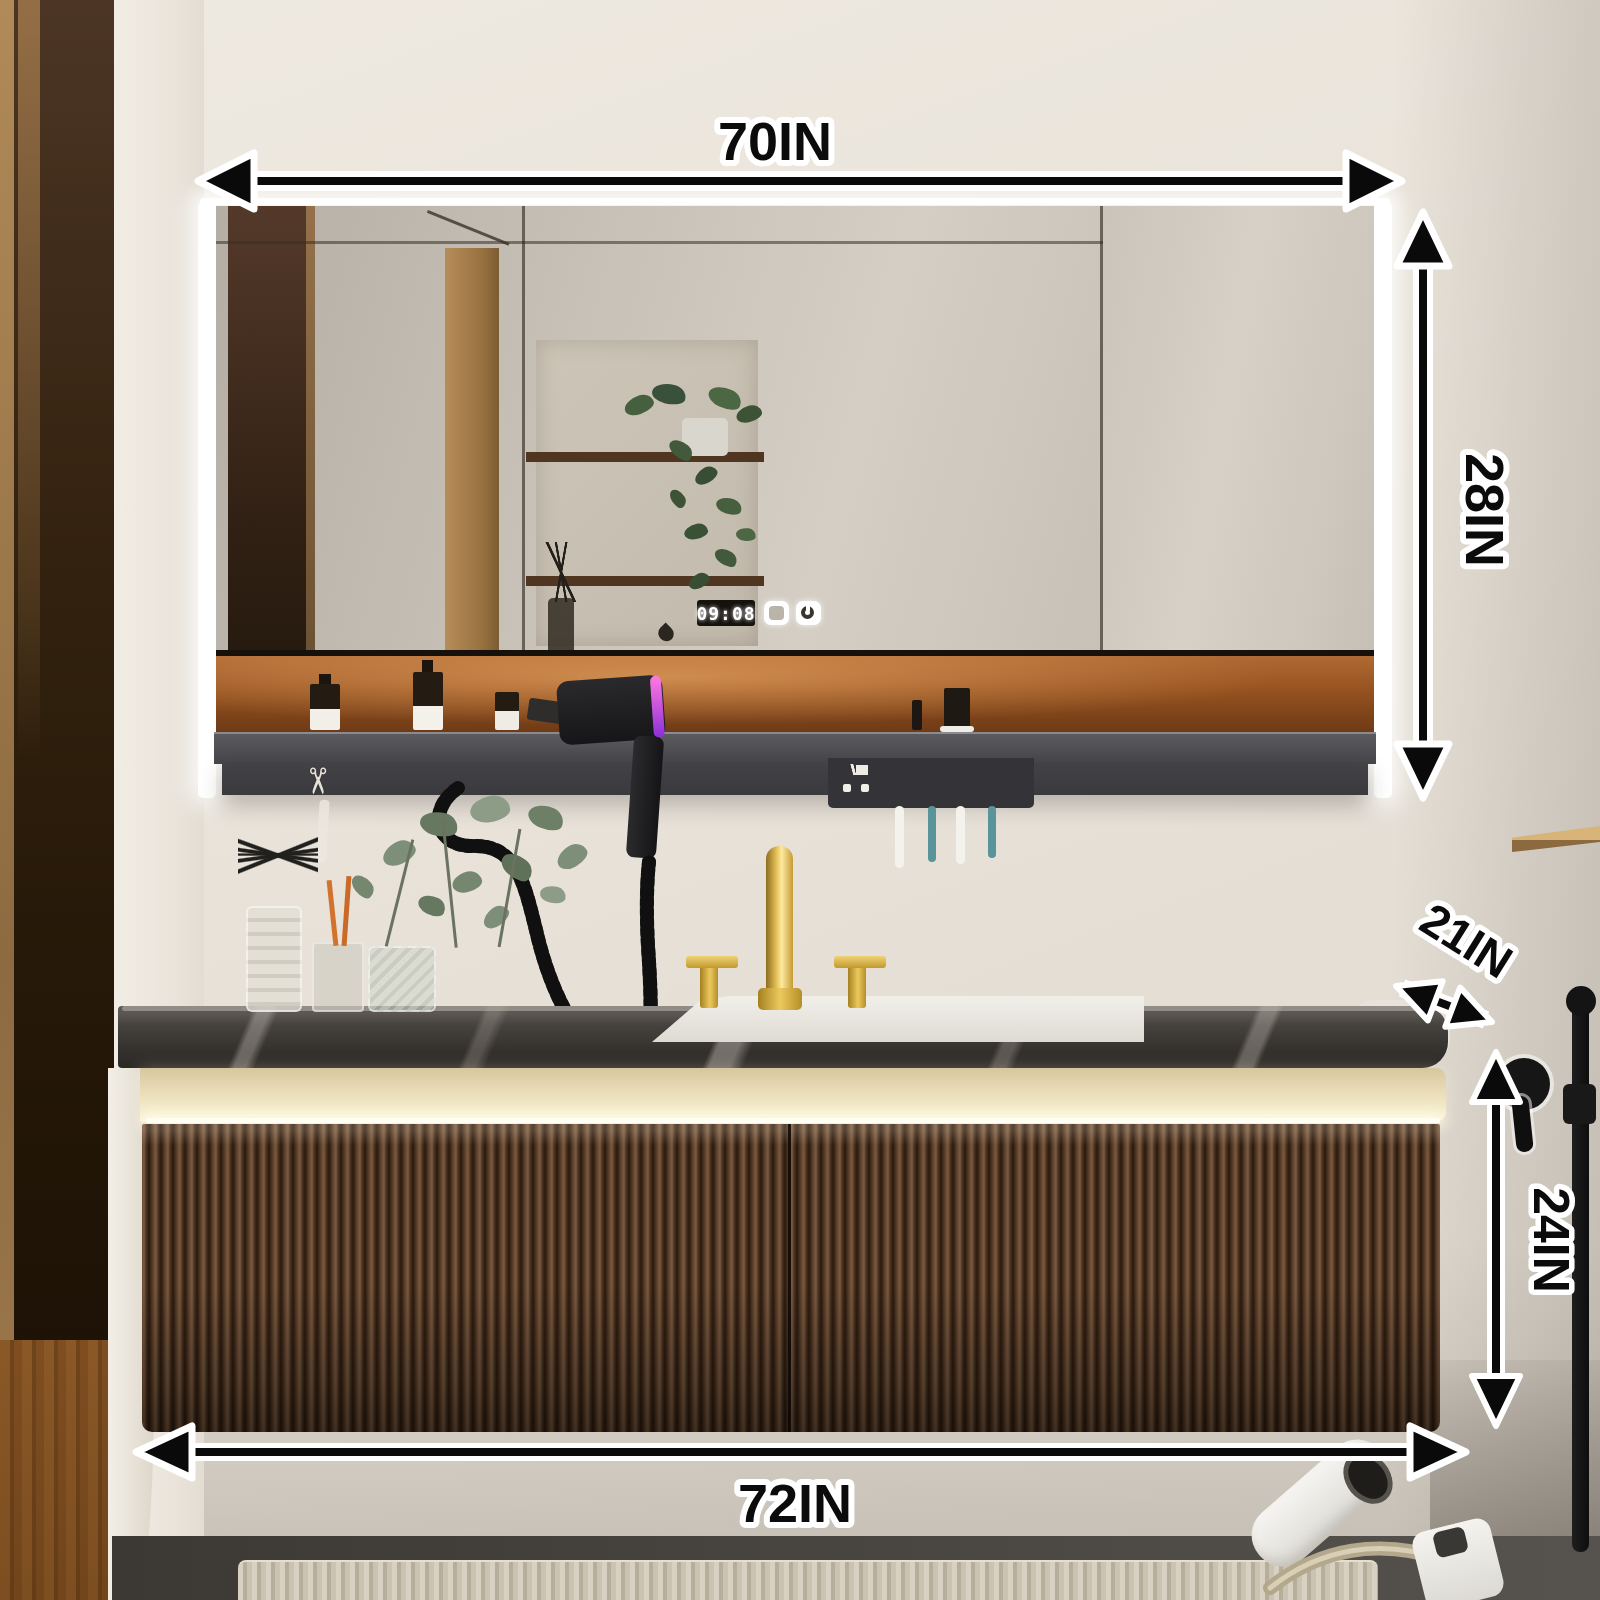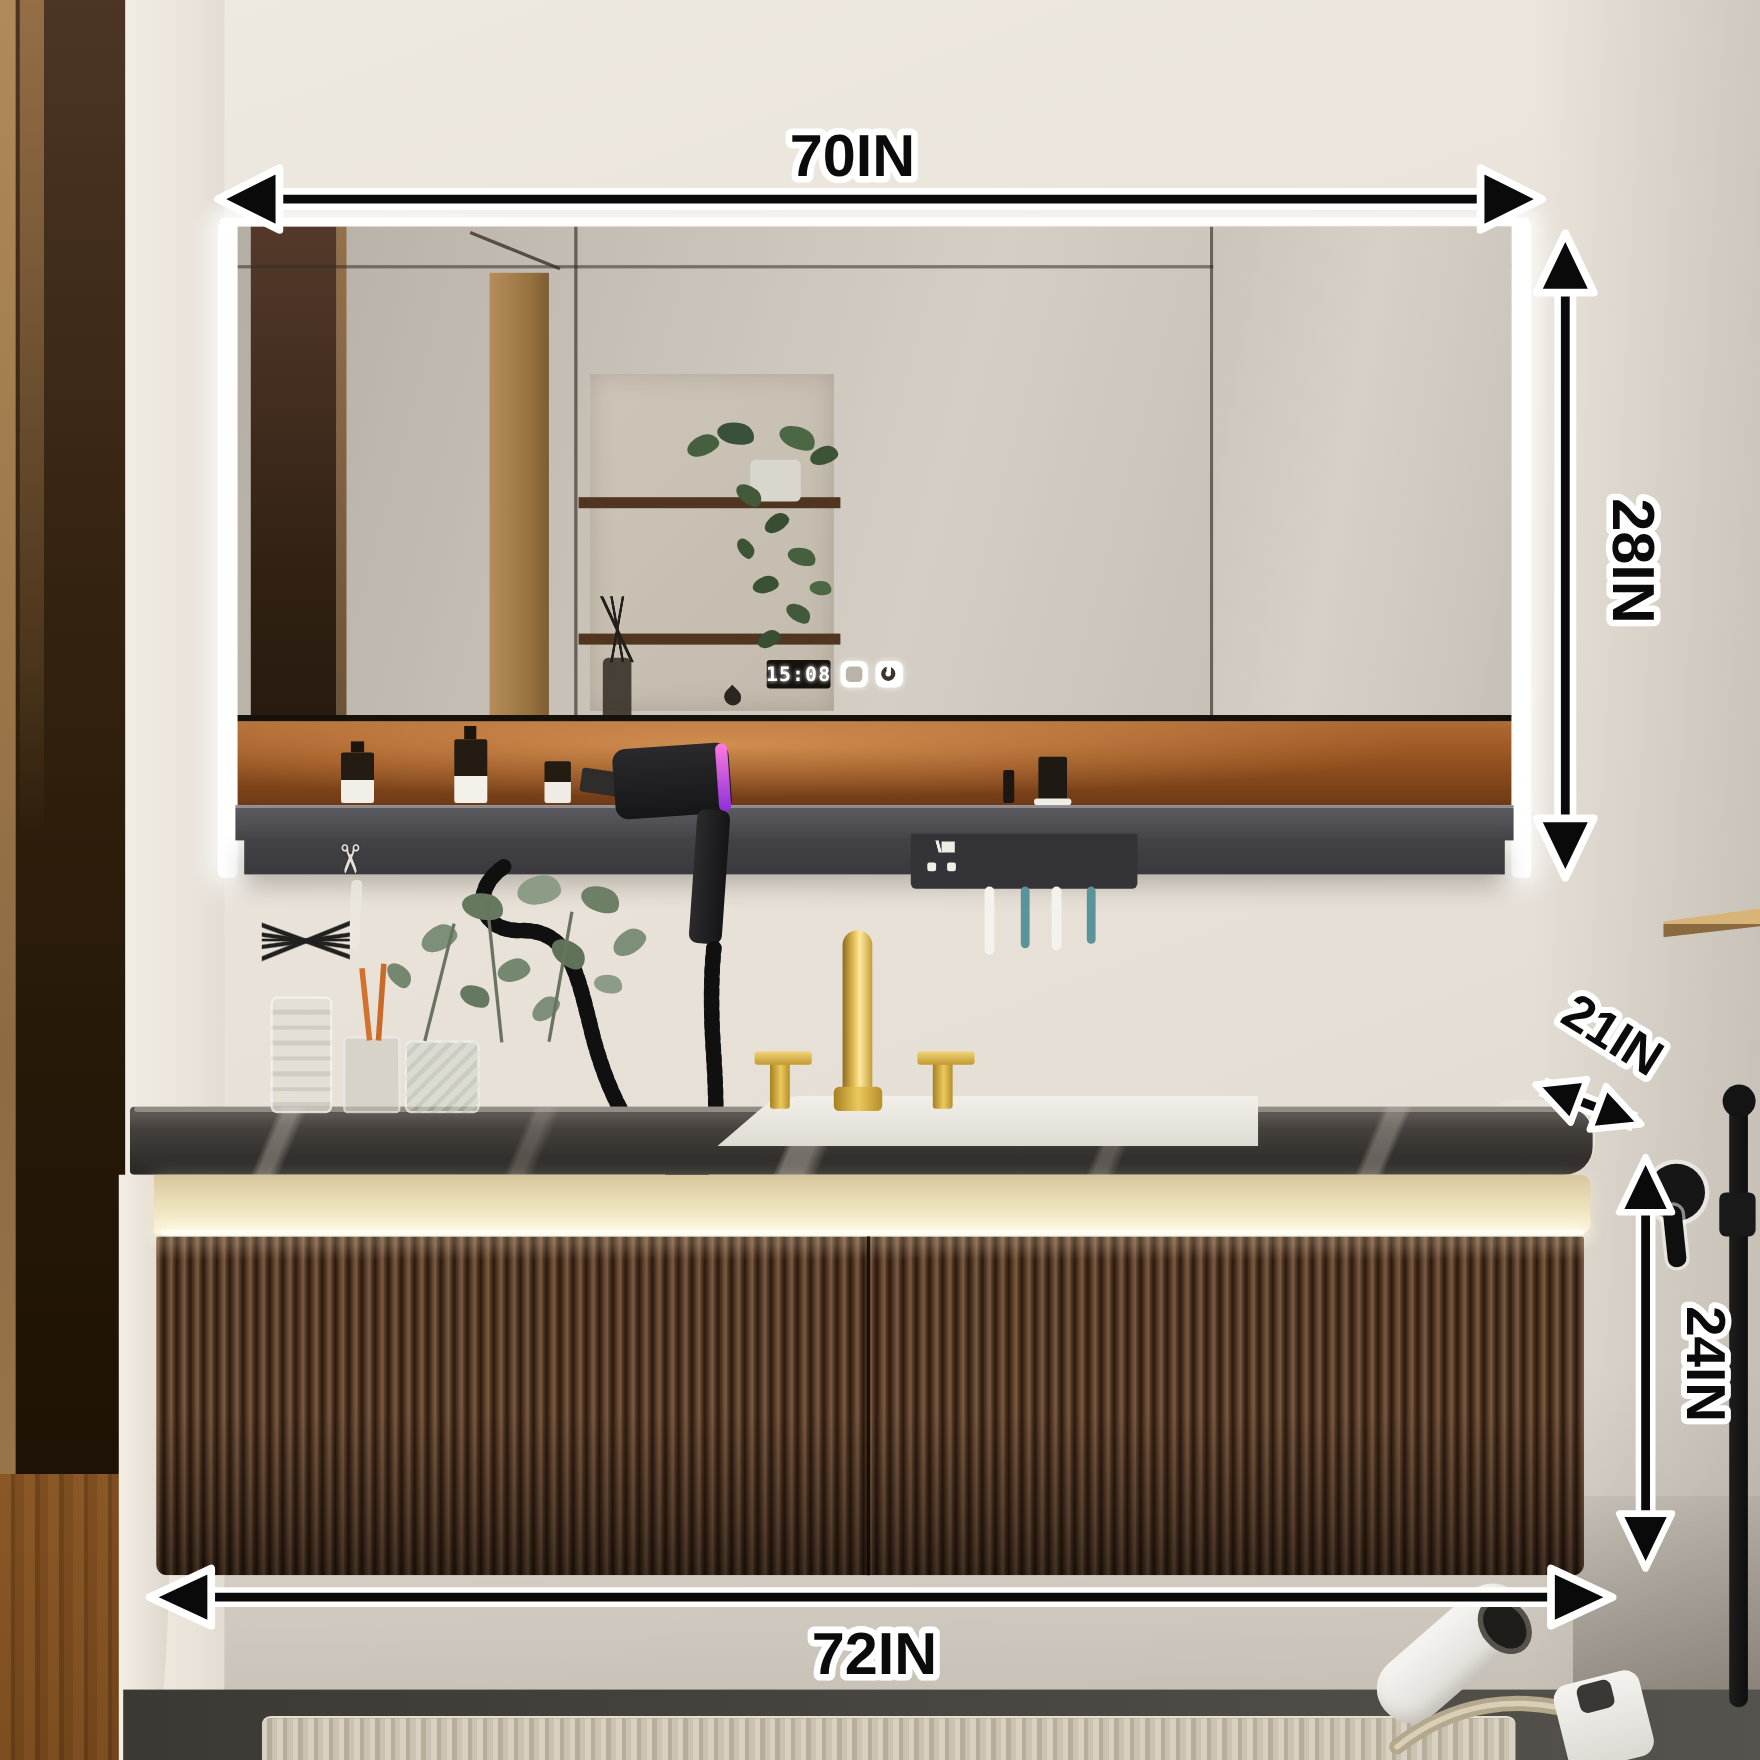--- a/index.html
+++ b/index.html
@@ -74,21 +74,21 @@
       </div>
 
       <div class="abs" style="left:332px;top:392px;width:26px;height:54px;background:rgba(48,42,34,.85);border-radius:5px 5px 0 0;"></div>
       <div class="abs" style="left:322px;top:336px;width:48px;height:60px;background:
            linear-gradient(100deg,transparent 46%,#23201b 47% 50%,transparent 51%),
            linear-gradient(80deg,transparent 46%,#23201b 47% 50%,transparent 51%),
            linear-gradient(65deg,transparent 46%,#23201b 47% 50%,transparent 51%);"></div>
       <div class="abs" style="left:442px;top:420px;width:16px;height:15px;background:#2c2620;border-radius:0 50% 50% 50%;transform:rotate(45deg);"></div>
 
       <div class="abs" style="left:481px;top:394px;width:58px;height:26px;background:#15120e;border-radius:3px;display:flex;align-items:center;justify-content:center;">
-        <span style="color:#fff;font-family:'DejaVu Sans Mono',monospace;font-size:18px;font-weight:bold;letter-spacing:1px;text-shadow:0 0 4px #fff;">15:08</span>
+        <span style="color:#fff;font-family:'DejaVu Sans Mono',monospace;font-size:18px;font-weight:bold;letter-spacing:1px;text-shadow:0 0 4px #fff;">09:08</span>
       </div>
       <div class="abs" style="left:548px;top:395px;width:25px;height:24px;background:#fff;border-radius:7px;box-shadow:0 0 6px rgba(255,255,255,.8);">
         <div class="abs" style="left:5px;top:5px;width:15px;height:14px;background:#b9b3aa;border-radius:4px;"></div>
       </div>
       <div class="abs" style="left:580px;top:395px;width:25px;height:24px;background:#fff;border-radius:7px;box-shadow:0 0 6px rgba(255,255,255,.8);">
         <div class="abs" style="left:5px;top:5px;width:13px;height:13px;border:4px solid #3a352e;border-radius:50%;box-sizing:border-box;"></div>
         <div class="abs" style="left:10px;top:3px;width:4px;height:7px;background:#fff;"></div>
       </div>
 
       <div class="abs" style="left:884px;top:0;width:3px;height:446px;background:rgba(40,33,27,.6);"></div>

